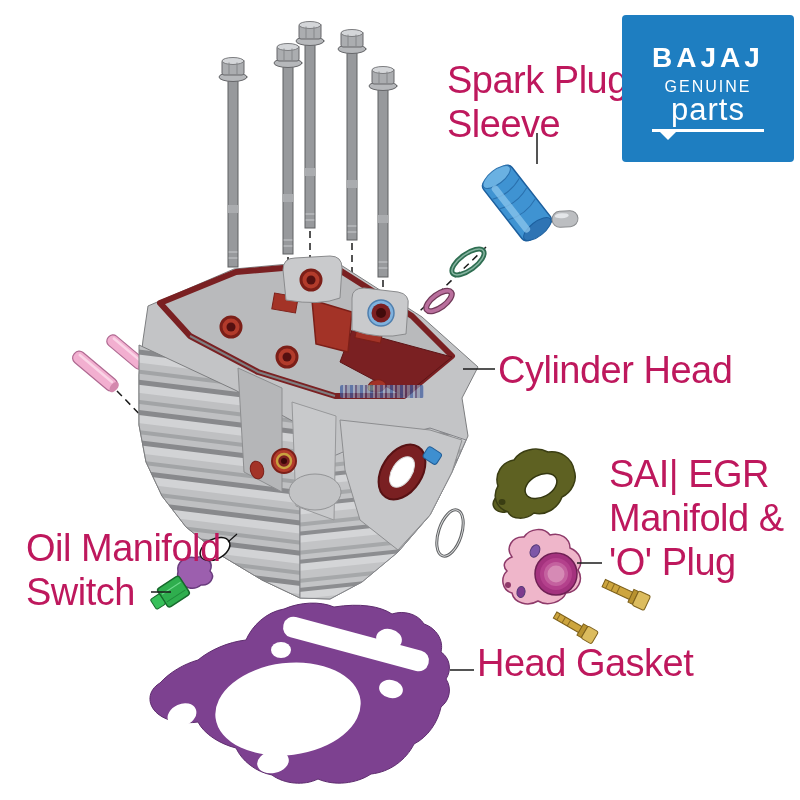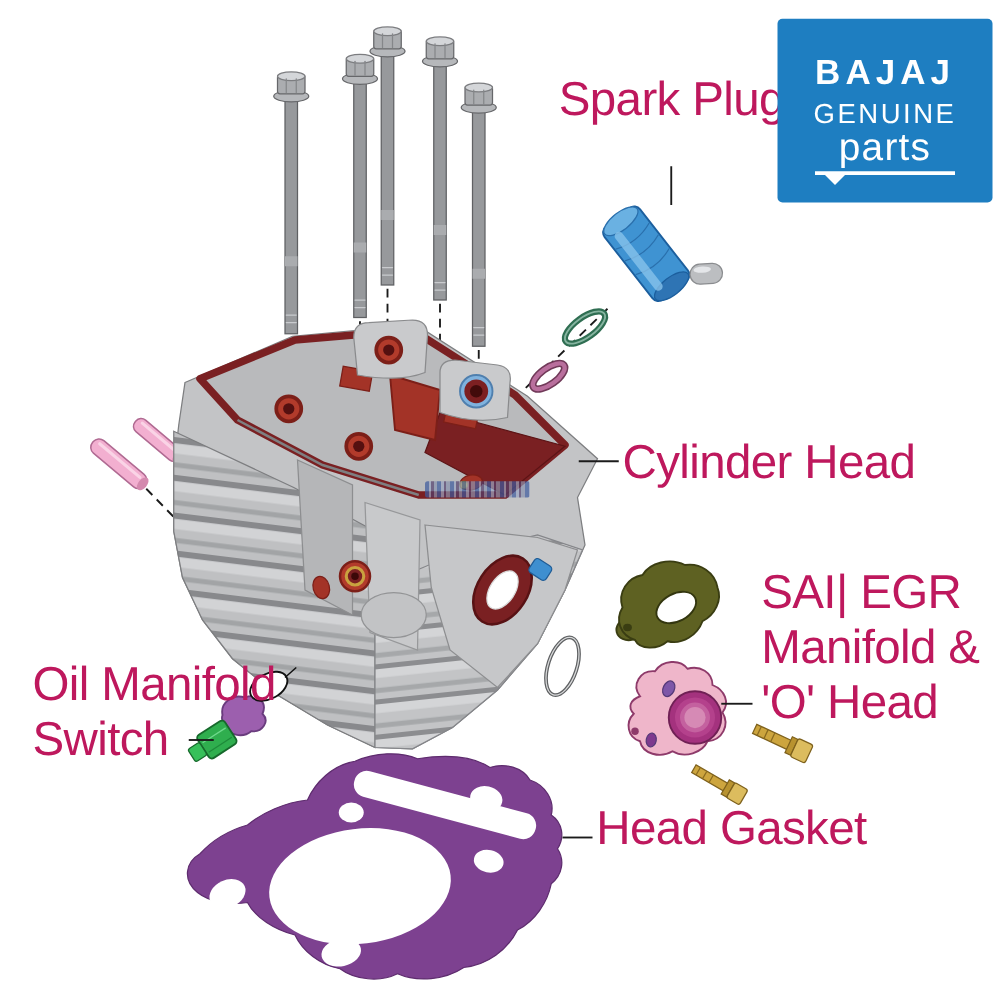--- a/index.html
+++ b/index.html
@@ -16,21 +16,21 @@
   #label-sleeve{left:447px;top:58px}
   #label-cylhead{left:498px;top:348px}
   #label-sai{left:609px;top:452px}
   #label-oil{left:26px;top:526px}
   #label-gasket{left:477px;top:641px}
   .logo{
     position:absolute;left:622px;top:15px;width:172px;height:147px;z-index:2;
     background:#1E7EC1;border-radius:4px;color:#fff;text-align:center;
   }
   .logo .brand{margin-top:27px;font-size:28px;font-weight:bold;letter-spacing:4px}
-  .logo .genuine{font-size:22px;letter-spacing:2px;margin-top:4px;font-weight:400}
+  .logo .genuine{font-size:16px;letter-spacing:2px;margin-top:4px;font-weight:400}
   .logo .parts{font-size:31px;font-weight:normal;letter-spacing:1px;margin-top:-4px}
   .logo .rule{position:relative;width:112px;height:3px;background:#fff;margin:1px auto 0}
   .logo .rule .notch{
     position:absolute;left:8px;top:3px;width:0;height:0;
     border-left:8px solid transparent;border-right:8px solid transparent;border-top:8px solid #fff;
   }
   .watermark{
     position:absolute;left:340px;top:385px;width:84px;height:13px;z-index:3;
     opacity:.7;filter:blur(.5px);border-radius:2px;
     background:repeating-linear-gradient(90deg,#3d5a9e 0 3px,#9aa6c4 3px 5px,#54406e 5px 7px,#8a93b0 7px 10px);
@@ -303,30 +303,31 @@
     <line x1="537" y1="133" x2="537" y2="164"></line>
     <line x1="463" y1="369" x2="495" y2="369"></line>
     <line x1="577" y1="563" x2="602" y2="563"></line>
     <line x1="450" y1="670" x2="474" y2="670"></line>
     <line x1="151" y1="592" x2="171" y2="592"></line>
   </g>
 </svg>
 
 <div class="label" id="label-sleeve">
   <span>Spark Plug</span>
+  <span>Sleeve</span>
 </div>
 
 <div class="label" id="label-cylhead">
   <span>Cylinder Head</span>
 </div>
 
 <div class="label" id="label-sai">
   <span>SAI| EGR</span>
   <span>Manifold &amp;</span>
-  <span>'O' Head</span>
+  <span>'O' Plug</span>
 </div>
 
 <div class="label" id="label-oil">
   <span>Oil Manifold</span>
   <span>Switch</span>
 </div>
 
 <div class="label" id="label-gasket">
   <span>Head Gasket</span>
 </div>

